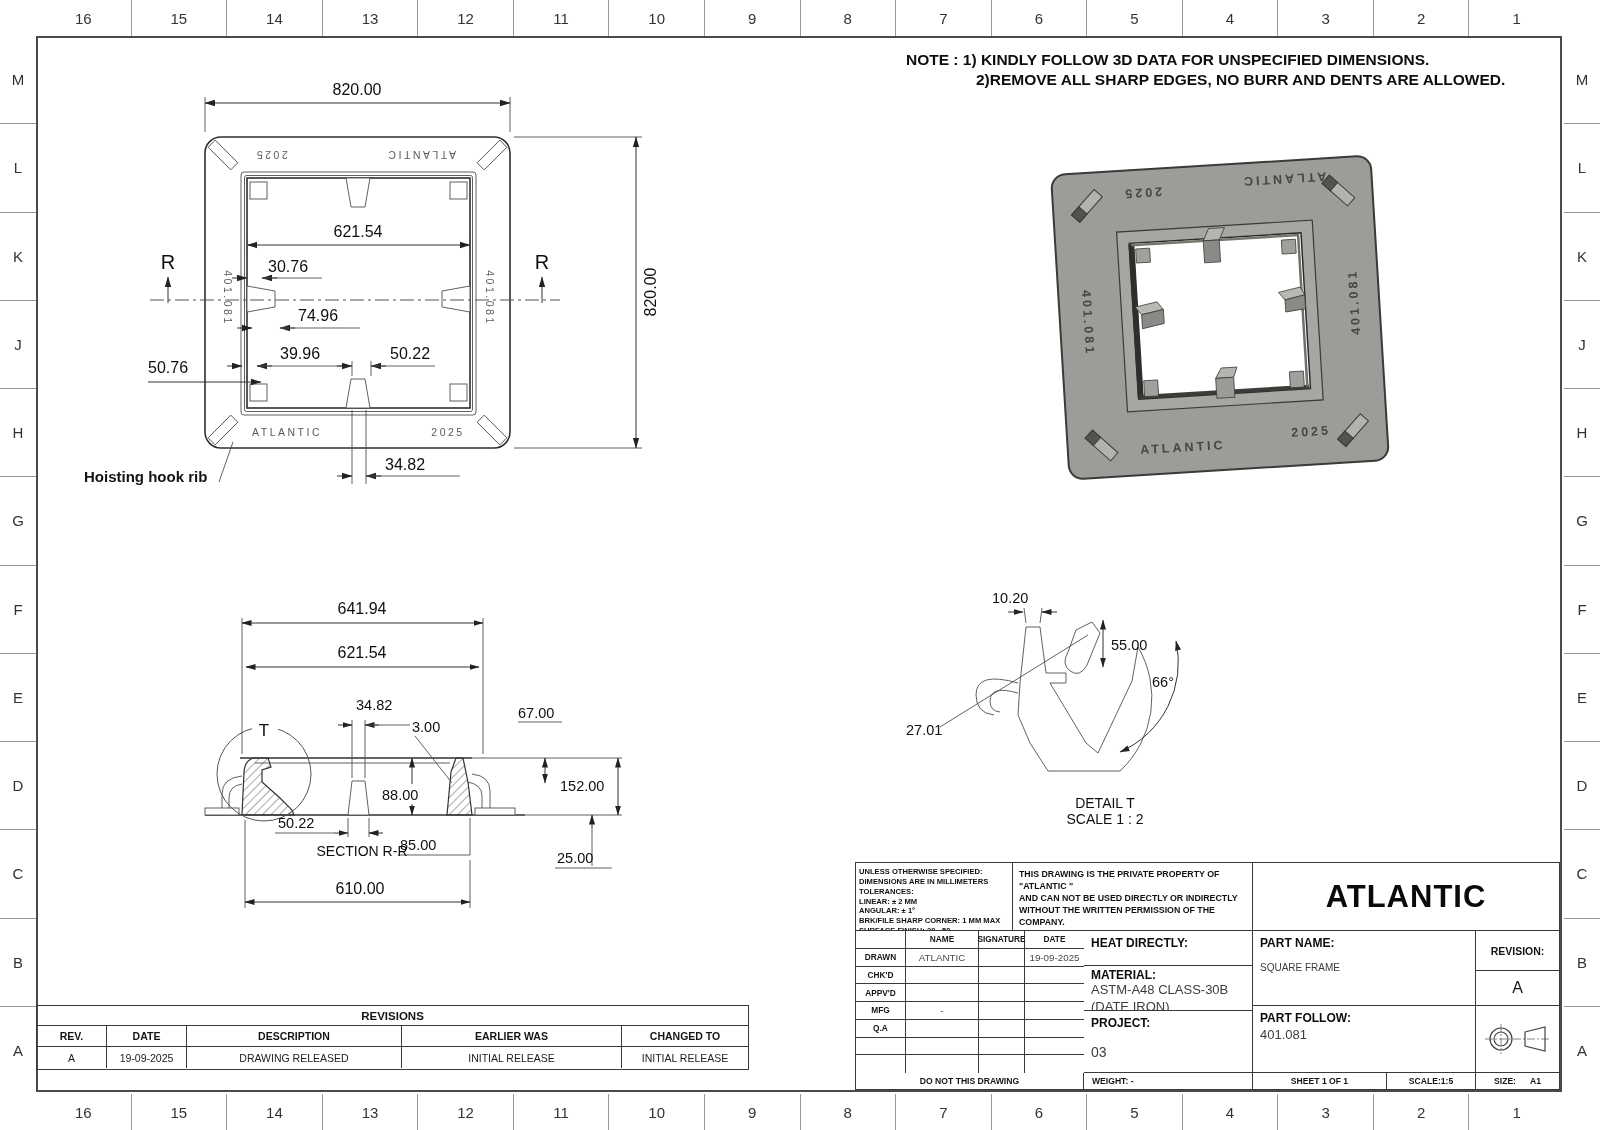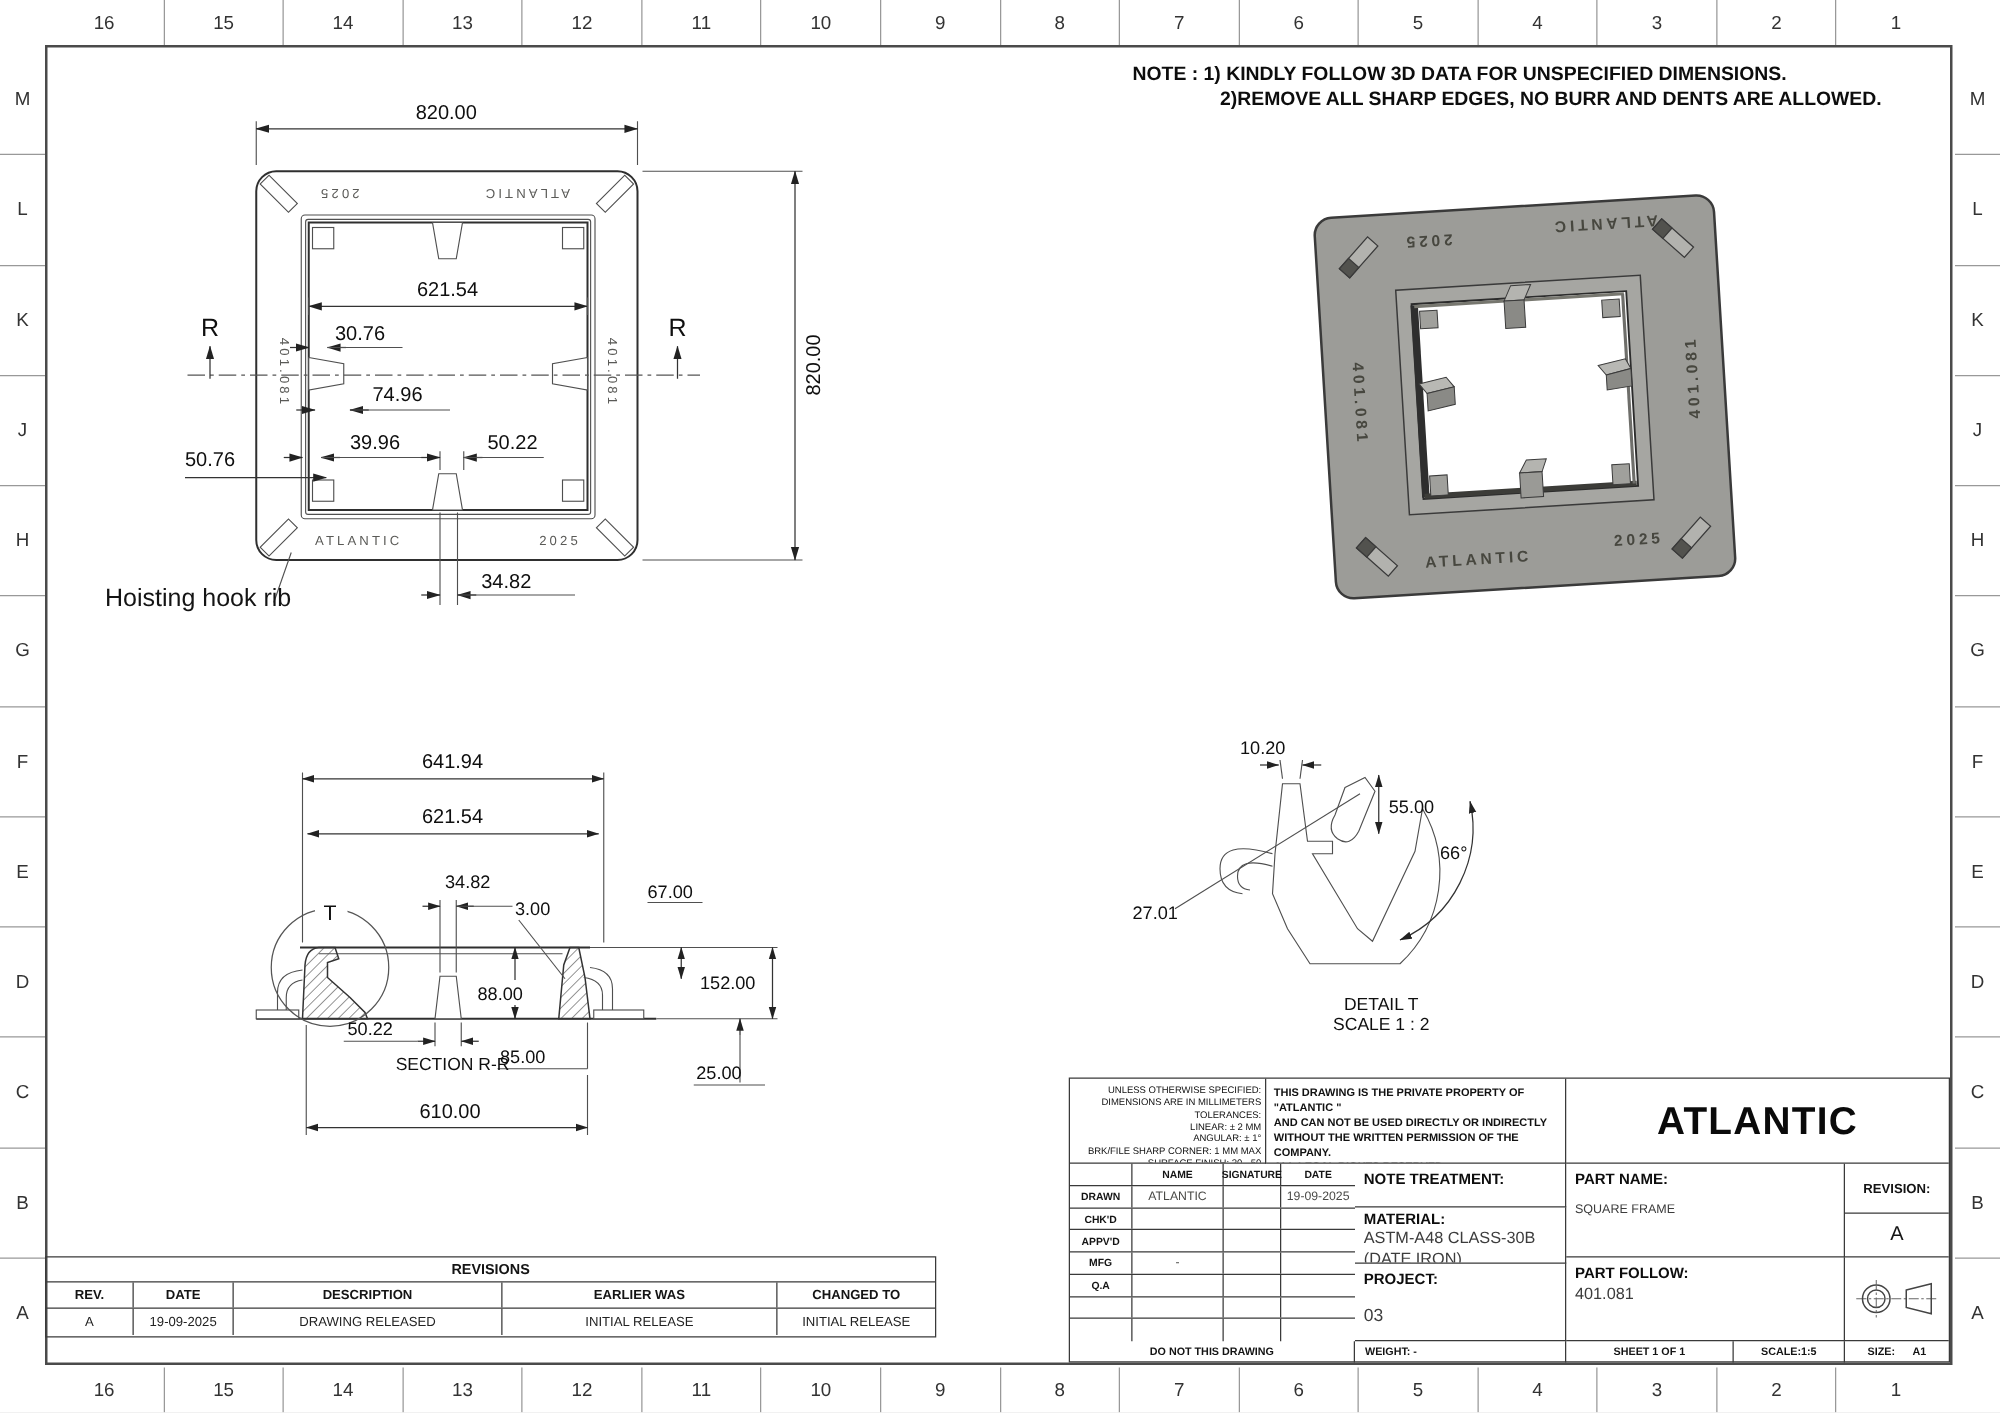--- a/index.html
+++ b/index.html
@@ -31,27 +31,27 @@
   .tnf{stroke:#4f4f4f;stroke-width:0.9;fill:none;}
   .dm{stroke:#333;stroke-width:1;fill:none;}
   .cl{stroke:#555;stroke-width:1;fill:none;stroke-dasharray:14 4 3 4;}
   text{font-family:"Liberation Sans",sans-serif;}
   .dt{font-size:16px;fill:#0f0f0f;}
   .dt2{font-size:14.5px;fill:#0f0f0f;}
   .rl{font-size:20px;fill:#0f0f0f;}
   .vlab{font-size:14px;fill:#0f0f0f;}
   .emb{font-size:10.5px;letter-spacing:2.5px;fill:#5a5a57;text-anchor:middle;}
   .iemb{font-size:12.5px;letter-spacing:3px;font-weight:bold;fill:#47473f;text-anchor:middle;}
-  .callout{position:absolute;left:84px;top:468px;font-weight:normal;font-size:20px;}
+  .callout{position:absolute;left:84px;top:468px;font-weight:bold;font-size:15px;}
   
   .tb{position:absolute;left:855px;top:862px;width:705px;height:228px;
       border:1.5px solid #3a3a3a;box-sizing:border-box;font-size:10px;}
   .tb .cell{position:absolute;box-sizing:border-box;border-right:1px solid #3a3a3a;
             border-bottom:1px solid #3a3a3a;overflow:hidden;}
-  .tol{font-size:7.6px;font-weight:normal;line-height:1.3;padding:4px 3px;color:#111;text-align:right;}
+  .tol{font-size:7.6px;font-weight:bold;line-height:1.3;padding:4px 3px;color:#111;}
   .prop{font-size:8.8px;font-weight:bold;line-height:1.35;padding:6px 6px;color:#111;}
   .logo{display:flex;align-items:center;justify-content:center;
         font-size:31px;font-weight:800;letter-spacing:1px;color:#0a0a0a;}
   .srow{display:flex;height:17.75px;border-bottom:1px solid #3a3a3a;box-sizing:border-box;}
   .scell{box-sizing:border-box;border-right:1px solid #3a3a3a;display:flex;
          align-items:center;justify-content:center;font-size:8.3px;font-weight:bold;}
   .sval{font-weight:normal;font-size:9.8px;color:#4a4a47;}
   .blk-label{font-size:12px;font-weight:bold;color:#0d0d0d;padding:5px 7px 0 7px;}
   .blk-value{font-size:13px;color:#3c3c3c;padding:2px 7px;}
   .footer-row{position:absolute;left:0;top:210px;width:703px;height:16.5px;display:flex;}
@@ -481,21 +481,21 @@
       </div>
       <div class="srow" style="border-bottom:none;height:17.5px">
         <div class="scell" style="width:50px"></div>
           <div class="scell" style="width:73px"></div>
         <div class="scell" style="width:46px"></div>
           <div class="scell" style="width:59px;border-right:none"></div>
       </div>
     </div>
 
     <div class="cell" style="left:228px;top:68px;width:169px;height:35px">
-      <div class="blk-label">NOTE TREATMENT:</div>
+      <div class="blk-label">HEAT DIRECTLY:</div>
     </div>
     <div class="cell" style="left:228px;top:103px;width:169px;height:45px">
       <div class="blk-label" style="padding-top:2px">MATERIAL:</div>
       <div class="blk-value" style="padding-top:0">ASTM-A48 CLASS-30B</div>
       <div class="blk-value" style="padding-top:0">(DATE IRON)</div>
     </div>
     <div class="cell" style="left:228px;top:148px;width:169px;height:62px">
       <div class="blk-label">PROJECT:</div>
       <div class="blk-value" style="padding-top:14px;font-size:14px">03</div>
     </div>

